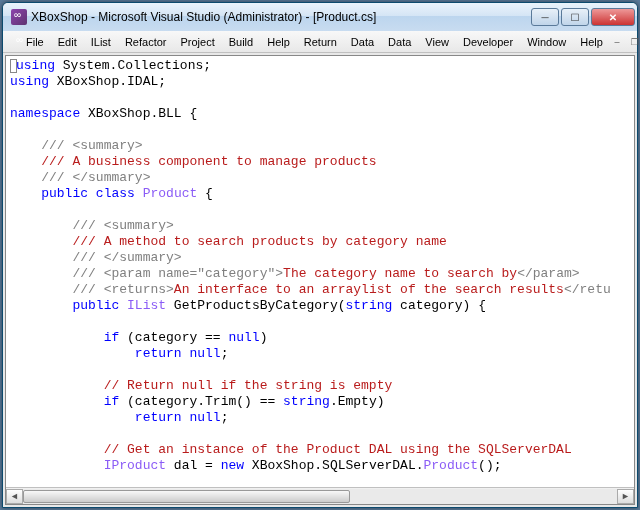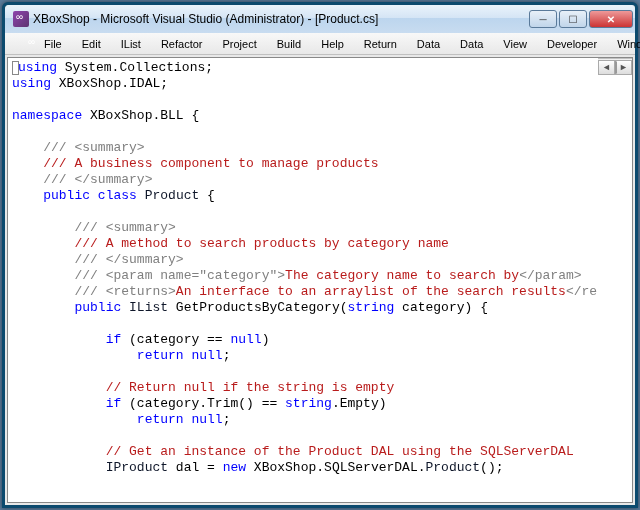--- a/index.html
+++ b/index.html
@@ -1,35 +1,35 @@
 <!DOCTYPE html>
 <html><head>
 <meta charset="utf-8">
 <style>
 * { margin: 0; padding: 0; box-sizing: border-box; }
 body { font-family: "Segoe UI", Tahoma, sans-serif; font-size: 12px; background: #5a7a9a; width: 640px; height: 510px; overflow: hidden; }
-.window { width: 636px; height: 506px; margin: 2px auto; background: #e8e8e8; border: 3px solid #0c4a6e; border-radius: 6px 6px 0 0; box-shadow: 0 0 4px rgba(0,0,0,0.5); display: flex; flex-direction: column; }
+.window { width: 636px; height: 506px; margin: 2px auto; background: #e8e8e8; border: 1px solid #0c4a6e; border-radius: 6px 6px 0 0; box-shadow: 0 0 4px rgba(0,0,0,0.5); display: flex; flex-direction: column; }
 .titlebar { height: 28px; background: linear-gradient(to bottom, #eaf3fb 0%, #d5e5f5 45%, #bcd5ee 46%, #c8dcf0 100%); border-radius: 5px 5px 0 0; display: flex; align-items: center; padding: 0 2px 0 8px; }
 .titlebar-icon { width: 16px; height: 16px; margin-right: 4px; background: linear-gradient(135deg,#8e44ad,#5e3370); border-radius: 2px; position: relative; }
 .titlebar-icon::after { content: "∞"; position: absolute; color: #fff; font-size: 10px; left: 3px; top: 0; }
 .title-text { color: #000; font-size: 12px; flex: 1; white-space: nowrap; overflow: hidden; }
 .win-controls { display: flex; gap: 2px; }
 .win-btn { width: 28px; height: 18px; border: 1px solid #5a7a9a; border-radius: 3px; display: flex; align-items: center; justify-content: center; font-size: 10px; cursor: pointer; }
 .win-min, .win-max { background: linear-gradient(to bottom,#e8f0f8,#c0d5ea); color: #333; }
 .win-close { width: 44px; background: linear-gradient(to bottom,#e99,#c33); color: #fff; font-weight: bold; }
-.menubar { height: 22px; background: linear-gradient(to bottom,#f8f8f8,#e8e8e8); border-bottom: 1px solid #c0c0c0; display: flex; align-items: center; padding: 0 20px; gap: 6px; }
+.menubar { height: 22px; background: linear-gradient(to bottom,#f8f8f8,#e8e8e8); border-bottom: 1px solid #c0c0c0; display: flex; align-items: center; padding: 0 10px; }
 .menubar-icon { width: 16px; height: 16px; margin-right: 6px; background: linear-gradient(135deg,#8e44ad,#5e3370); border-radius: 2px; position: relative; }
 .menubar-icon::after { content: "∞"; position: absolute; color: #fff; font-size: 10px; left: 3px; top: 0; }
 .menu-item { padding: 2px 7px; cursor: pointer; color: #000; font-size: 11px; }
 .menu-right { margin-left: auto; display: flex; gap: 4px; padding-right: 4px; }
 .mdi-btn { width: 14px; height: 12px; font-size: 9px; color: #555; cursor: pointer; text-align: center; border: 1px solid transparent; }
-.editor-wrap { flex: 1; background: #fff; border: 1px solid #888; margin: 2px; display: flex; flex-direction: row; overflow: hidden; }
+.editor-wrap { flex: 1; background: #fff; border: 1px solid #888; margin: 2px; display: flex; flex-direction: column; overflow: hidden; }
 .code { flex: 1; font-family: Consolas, "Courier New", monospace; font-size: 13px; line-height: 16px; padding: 2px 4px; white-space: pre; overflow: hidden; color: #000; position: relative; }
 .kw { color: #0000ff; }
-.type { color: #0f172a; }
+.type { color: #8b5cf6; }
 .cm { color: #b91c1c; }
 .xmltag { color: #808080; }
 .cursor-box { border: 1px solid #888; display: inline-block; width: 7px; height: 14px; vertical-align: text-bottom; margin-right: -1px; }
 .hscroll { height: 17px; background: #f0f0f0; border-top: 1px solid #c0c0c0; display: flex; align-items: center; }
 .hscroll-btn { width: 17px; height: 15px; background: linear-gradient(to bottom,#fefefe,#ddd); border: 1px solid #aaa; display: flex; align-items: center; justify-content: center; font-size: 9px; color: #555; cursor: pointer; }
 .hscroll-track { flex: 1; height: 15px; background: #eaeaea; position: relative; }
 .hscroll-thumb { position: absolute; left: 0; width: 55%; height: 13px; top: 1px; background: linear-gradient(to bottom,#f8f8f8,#ccc); border: 1px solid #999; border-radius: 2px; }
 .line { display: block; }
 </style>
 </head>

